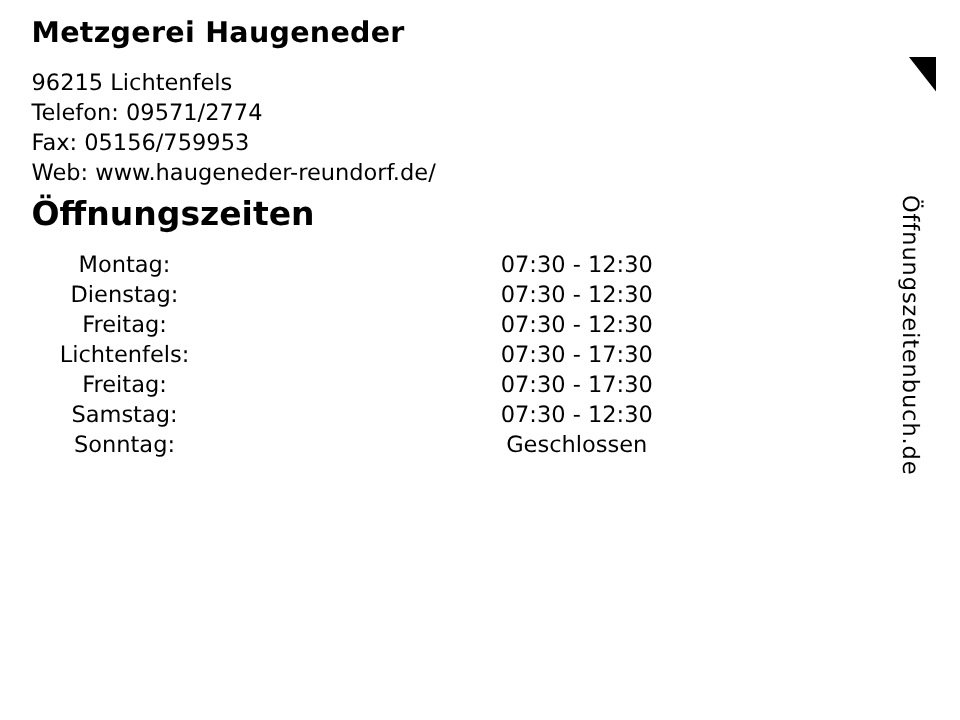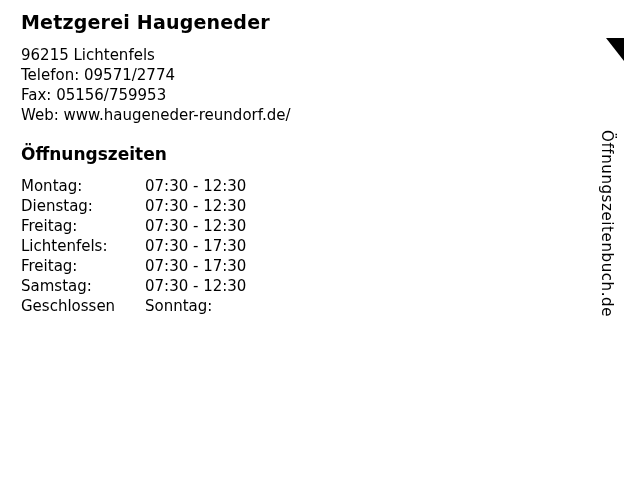--- a/index.html
+++ b/index.html
@@ -20,33 +20,34 @@
     letter-spacing: 0.2px;
   }
   .contact {
     margin-top: 11px;
     font-size: 15px;
     line-height: 20px;
   }
   .contact div { white-space: nowrap; }
 
   .hours-heading {
-    margin-top: 19px;
-    font-size: 17px;
+    margin-top: 9px;
+    font-size: 22px;
     font-weight: bold;
     line-height: 20px;
   }
   .hours-table {
     margin-top: 12px;
     font-size: 15px;
   }
   .hours-row {
     display: grid;
     grid-template-columns: 124px auto;
     line-height: 20px;
+    text-align: center;
   }
 
   .watermark-triangle {
     position: absolute;
     top: 38px;
     right: 0;
     width: 18px;
     height: 23px;
     display: block;
   }
@@ -99,22 +100,22 @@
       </div>
       <div class="hours-row">
         <span>Freitag:</span>
         <span>07:30 - 17:30</span>
       </div>
       <div class="hours-row">
         <span>Samstag:</span>
         <span>07:30 - 12:30</span>
       </div>
       <div class="hours-row">
+        <span>Sonntag:</span>
         <span>Geschlossen</span>
-        <span>Sonntag:</span>
       </div>
     </div>
 
   </div>
 
   <svg class="watermark-triangle" viewBox="0 0 18 23">
     <polygon points="0,0 18,0 18,23" fill="#000000"></polygon>
   </svg>
 
   <a href="#" class="watermark-text">Öffnungszeitenbuch.de</a>

